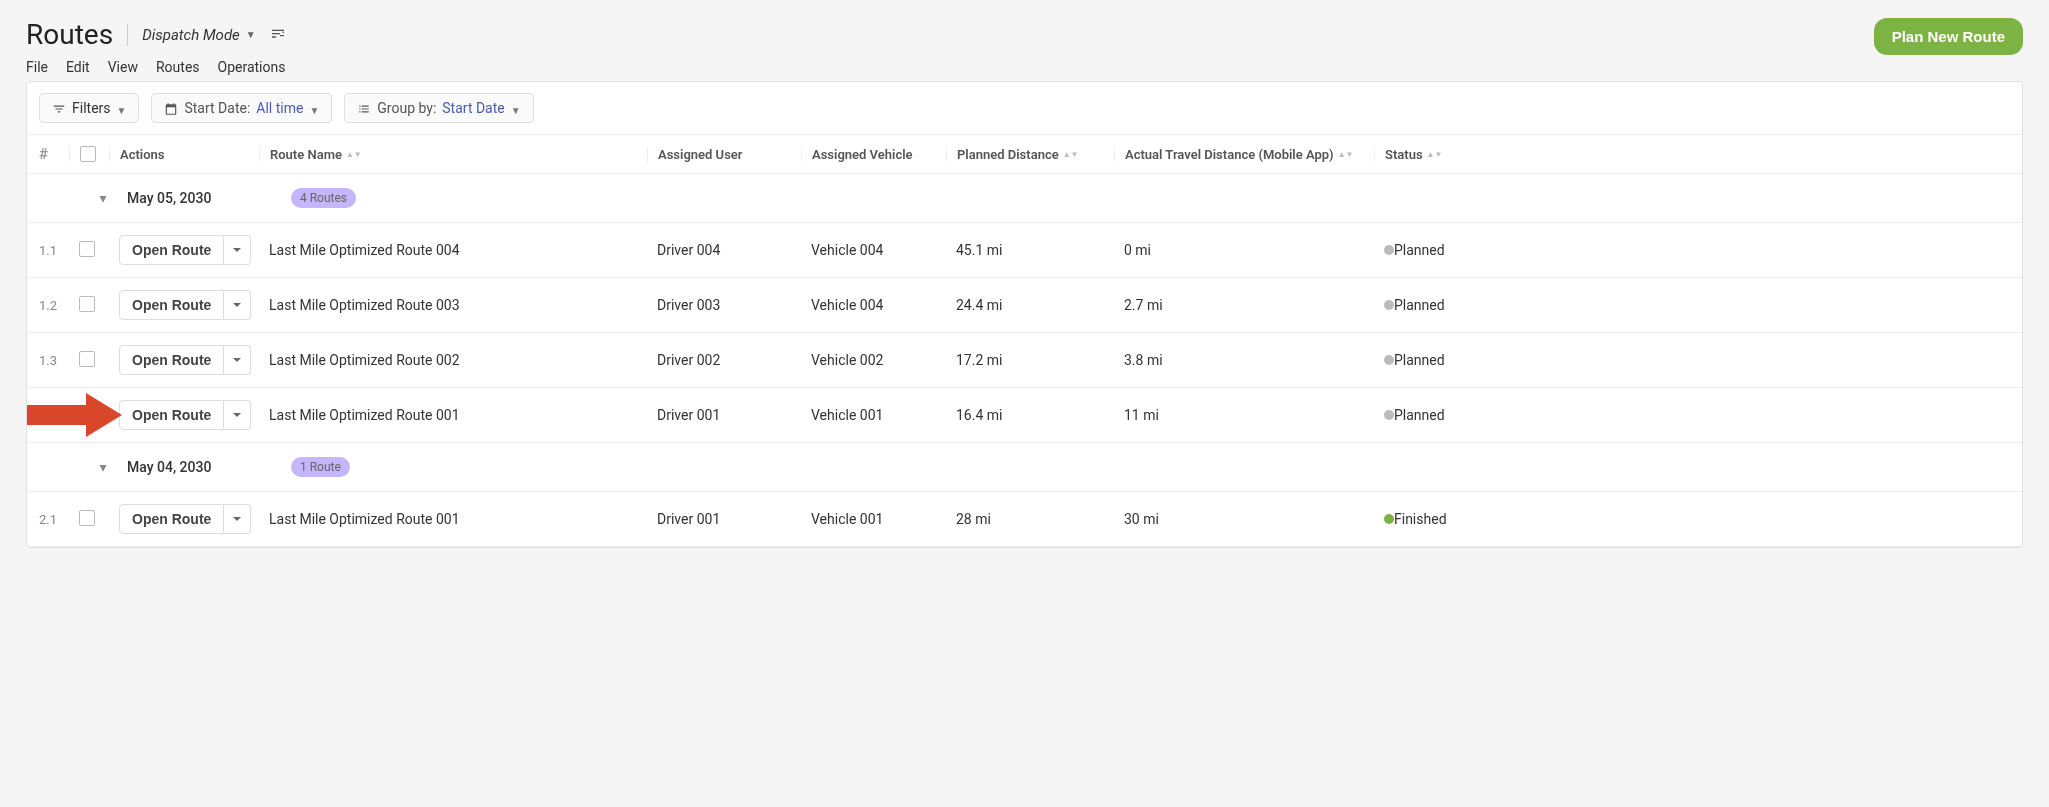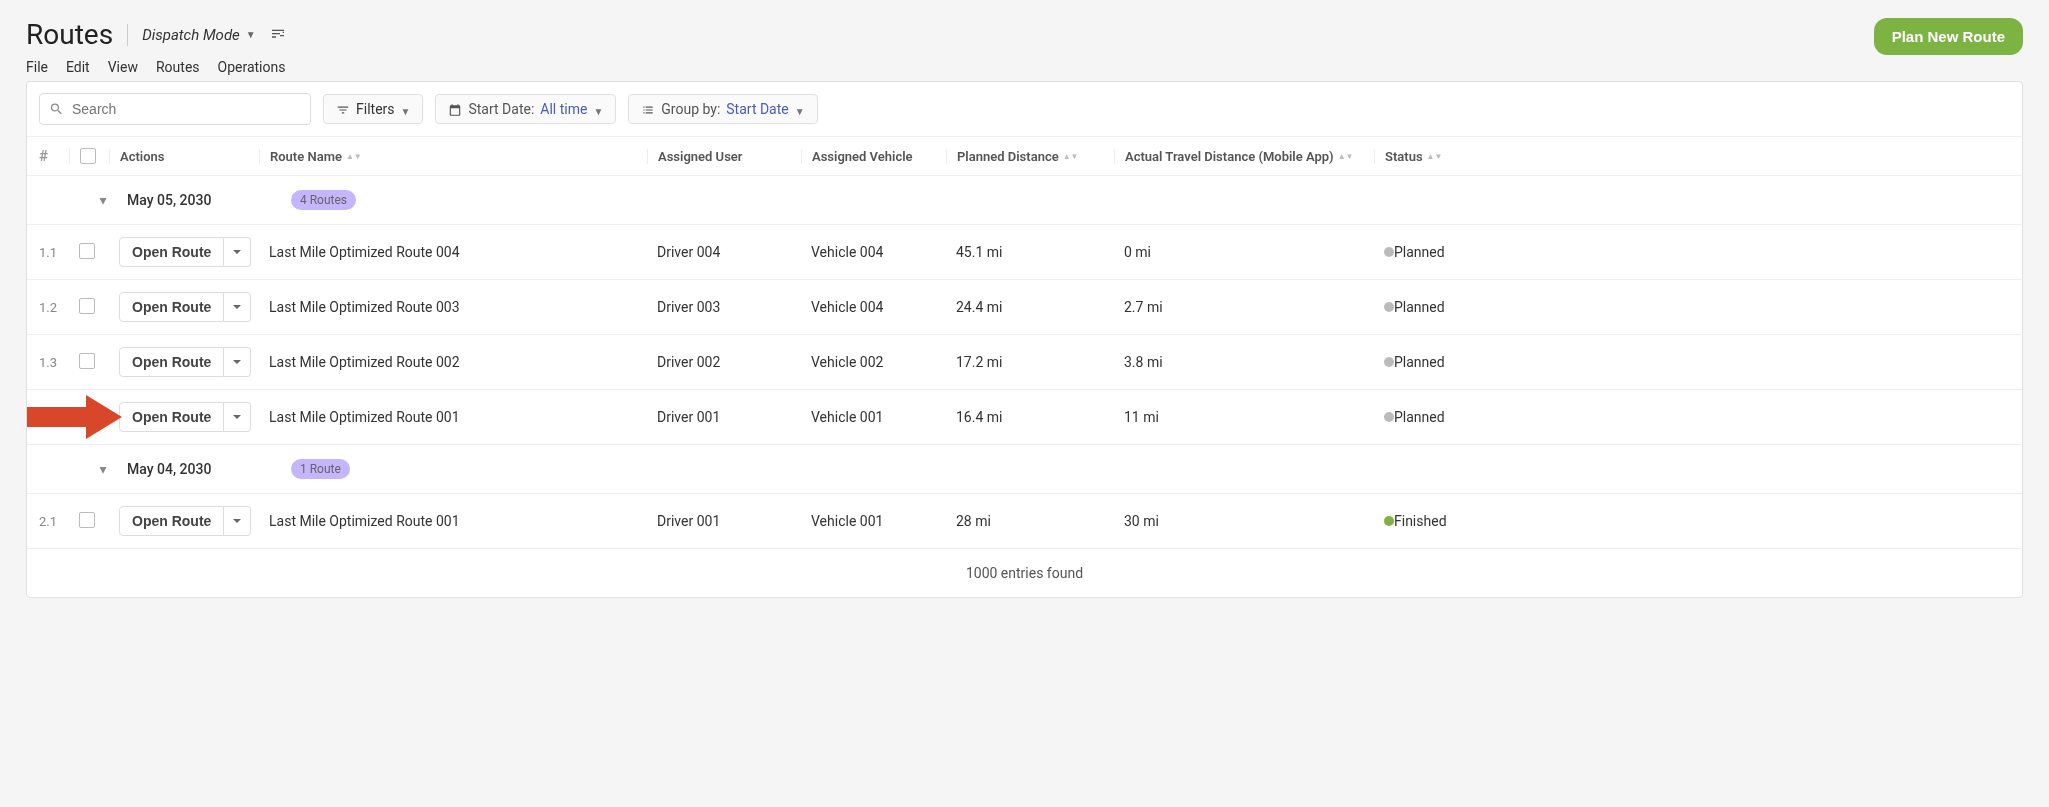--- a/index.html
+++ b/index.html
@@ -76,26 +76,20 @@
         <span class="menu-item">View</span>
         <span class="menu-item">Routes</span>
         <span class="menu-item">Operations</span>
       </div>
     </div>
     <button class="plan-btn">Plan New Route</button>
   </div>
 
   <div class="panel">
     <div class="toolbar">
-      <div class="search-wrap">
-        <svg width="15" height="15" viewBox="0 0 24 24">
-            <path d="M15.5 14h-.79l-.28-.27A6.471 6.471 0 0016 9.5 6.5 6.5 0 109.5 16a6.471 6.471 0 004.23-1.57l.27.28v.79l5 5L20.49 19l-5-5zM9.5 14A4.5 4.5 0 1114 9.5 4.5 4.5 0 019.5 14z"></path>
-          </svg>
-        <input class="search-input" type="text" placeholder="Search" style="">
-      </div>
       <div class="pill">
         <svg width="14" height="14" viewBox="0 0 24 24">
             <path d="M10 18h4v-2h-4v2zM3 6v2h18V6H3zm3 7h12v-2H6v2z"></path>
           </svg>
         <span>Filters</span>
         <span class="caret">▼</span>
       </div>
       <div class="pill">
         <svg width="14" height="14" viewBox="0 0 24 24">
             <path d="M19 4h-1V2h-2v2H8V2H6v2H5a2 2 0 00-2 2v14a2 2 0 002 2h14a2 2 0 002-2V6a2 2 0 00-2-2zm0 16H5V9h14v11z"></path>
@@ -272,15 +266,14 @@
       <div>Vehicle 001</div>
       <div>28 mi</div>
       <div>30 mi</div>
       <div class="status-cell">
             <span class="status-dot green"></span>
             <span>Finished</span>
           </div>
     </div>
       </div>
 
-    <div class="footer">1000 entries found</div>
   </div>
 </div>
 
 </body></html>

